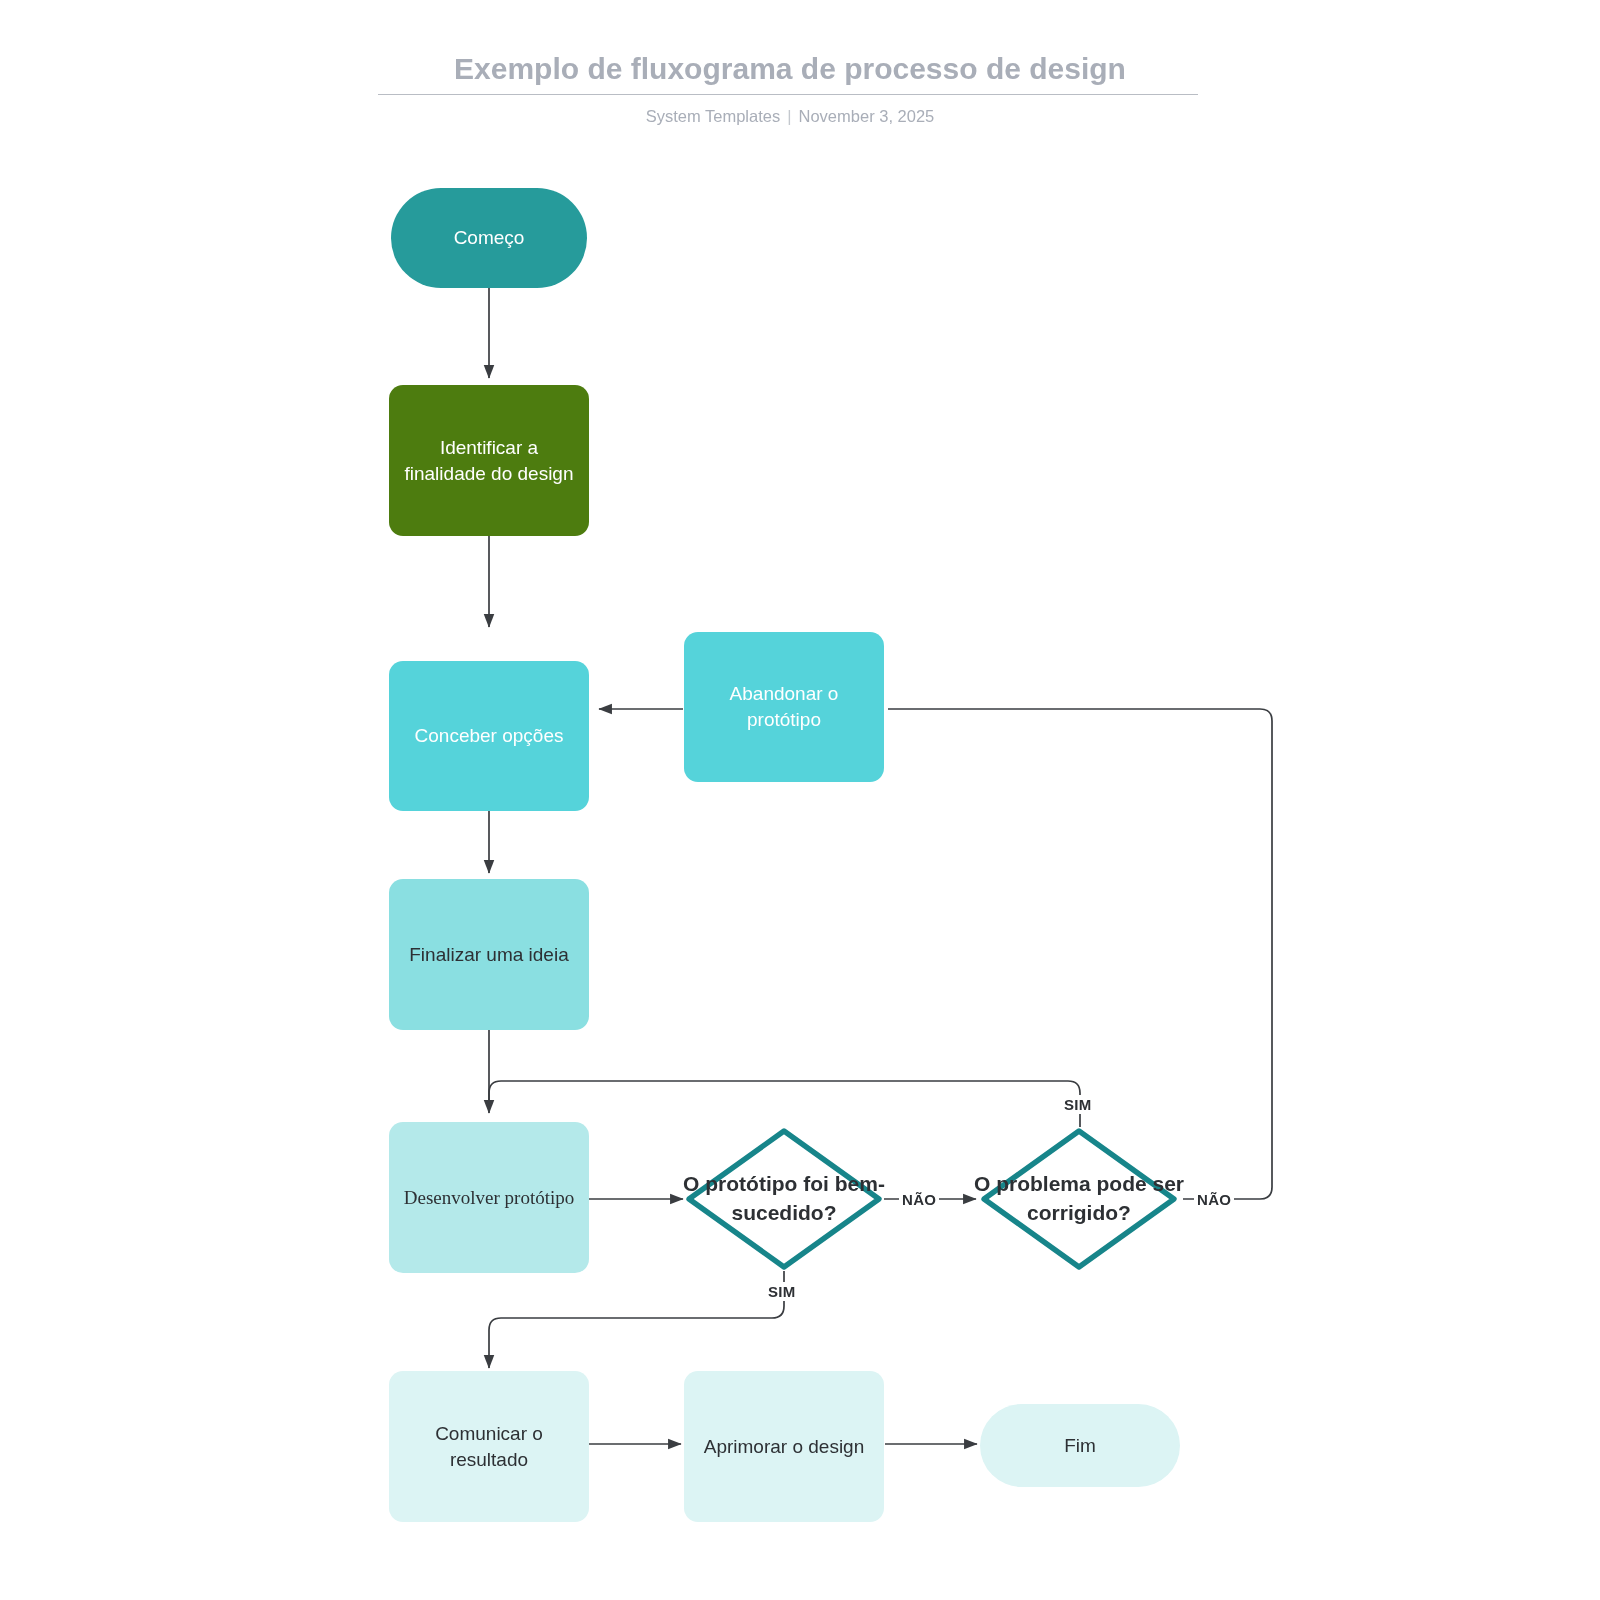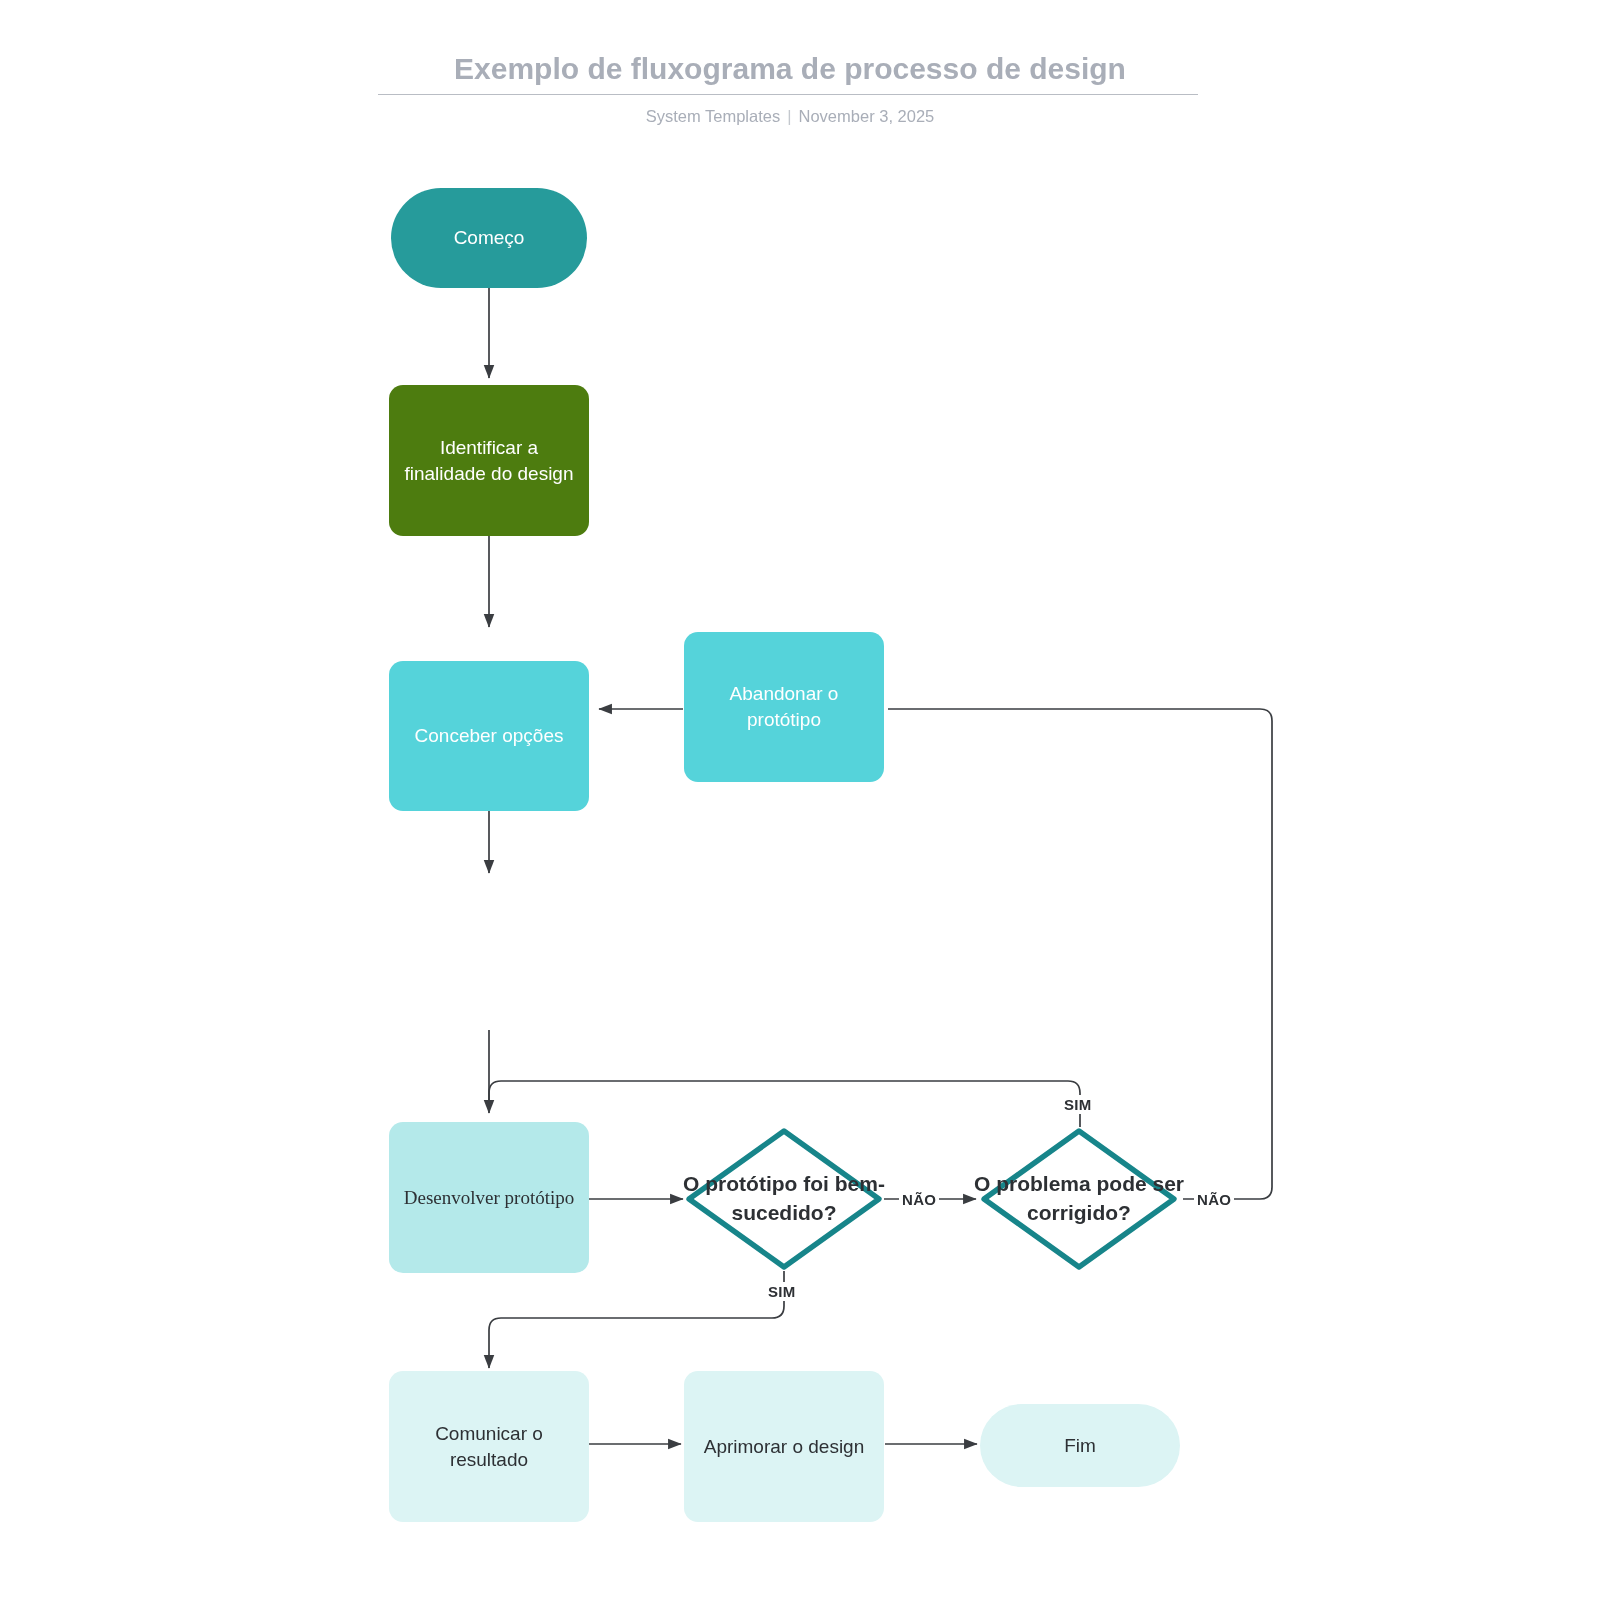--- a/index.html
+++ b/index.html
@@ -197,20 +197,23 @@
   </div>
 
   <div class="node fill-3" style="left:389px; top:632px; width:200px; height:150px;margin-top:29px;">
     <span class="node-label">Conceber opções</span>
   </div>
 
   <div class="node fill-3" style="left:684px; top:632px; width:200px; height:150px;">
     <span class="node-label">Abandonar o protótipo</span>
   </div>
 
+  <div class="node fill-4" style="left:389px; top:879px; width:200px; height:151px;">
+    <span class="node-label">Finalizar uma ideia</span>
+  </div>
 
   <div class="node fill-5" style="left:389px; top:1122px; width:200px; height:151px;">
     <span class="node-label">Desenvolver protótipo</span>
   </div>
 
   <div class="decision" style="left:684px; top:1126px; width:200px; height:146px;">
     <svg width="200" height="146" viewBox="0 0 200 146">
       <polygon points="100,5 195,73 100,141 5,73" fill="#ffffff" stroke="#17858A" stroke-width="5.4" stroke-linejoin="round"></polygon>
     </svg>
     <span class="node-label">O protótipo foi bem-sucedido?</span>

